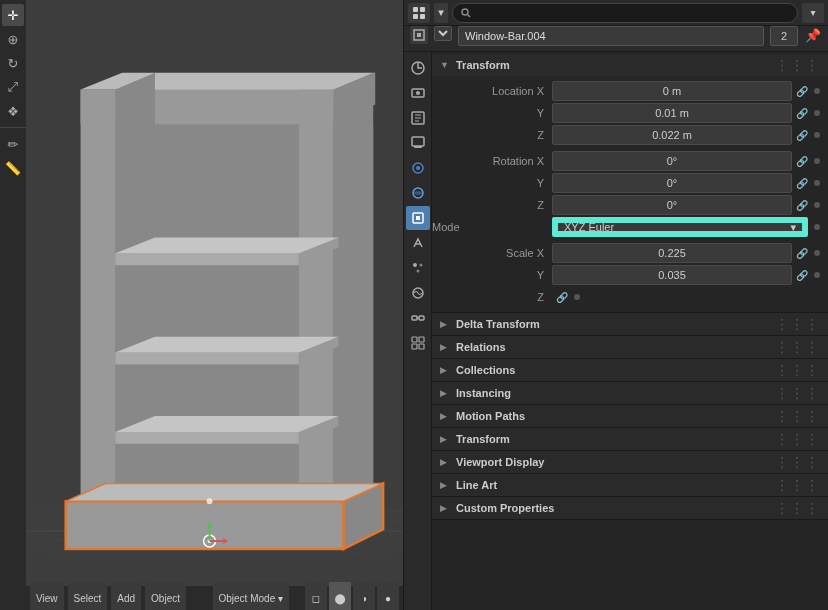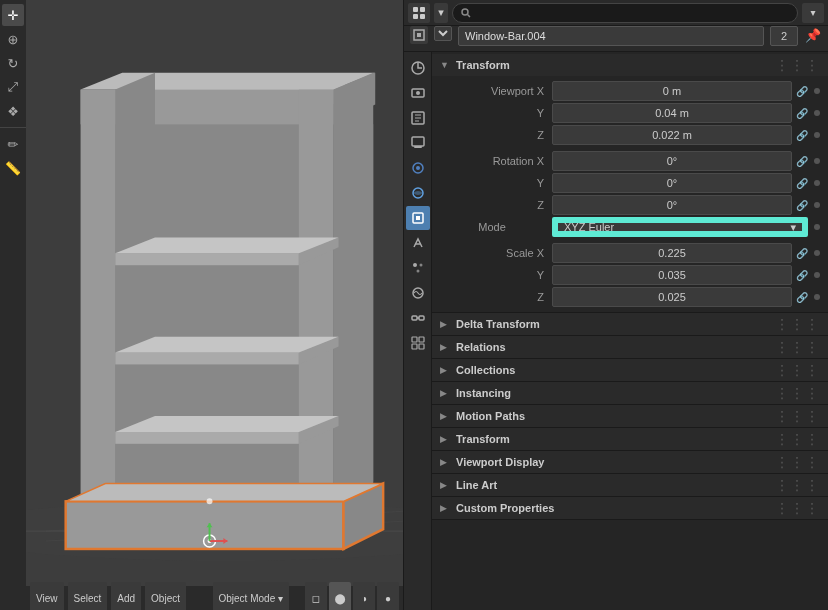--- a/index.html
+++ b/index.html
@@ -367,21 +367,21 @@
 
     
     .mode-row {
       display: flex;
       align-items: center;
       height: 22px;
       padding: 0 8px 0 0;
     }
 
     .mode-label {
-      text-align: center;
+      text-align: left;
       color: #999;
       font-size: 11px;
       flex: 0 0 120px;
       padding-right: 0;
     }
 
     .mode-dropdown {
       flex: 1;
       height: 20px;
       background: #3a3a3a;
@@ -636,37 +636,37 @@
 
       <div class="section">
         <div class="section-header">
           <span class="section-arrow">▼</span>
           <span class="section-title">Transform</span>
           <span class="section-dots">⋮⋮⋮</span>
         </div>
         <div class="transform-content">
 
           <div class="prop-row">
-            <span class="prop-label">Viewport X</span>
+            <span class="prop-label">Location X</span>
             <div class="prop-value-group">
               <div class="prop-field">
                 <span>0 m</span>
               </div>
             </div>
             <div class="prop-icons">
               <span class="prop-icon-sm">🔗</span>
               <div class="field-dot"></div>
             </div>
           </div>
 
           <div class="prop-row">
             <span class="prop-label">Y</span>
             <div class="prop-value-group">
               <div class="prop-field">
-                <span>0.04 m</span>
+                <span>0.01 m</span>
               </div>
             </div>
             <div class="prop-icons">
               <span class="prop-icon-sm">🔗</span>
               <div class="field-dot"></div>
             </div>
           </div>
 
           <div class="prop-row">
             <span class="prop-label">Z</span>
@@ -756,25 +756,20 @@
               </div>
             </div>
             <div class="prop-icons">
               <span class="prop-icon-sm">🔗</span>
               <div class="field-dot"></div>
             </div>
           </div>
 
           <div class="prop-row">
             <span class="prop-label">Z</span>
-            <div class="prop-value-group">
-              <div class="prop-field">
-                <span>0.025</span>
-              </div>
-            </div>
             <div class="prop-icons">
               <span class="prop-icon-sm">🔗</span>
               <div class="field-dot"></div>
             </div>
           </div>
         </div>
       </div>
 
       <div id="section-delta-transform" class="section section-collapsed">
         <div class="section-header">

